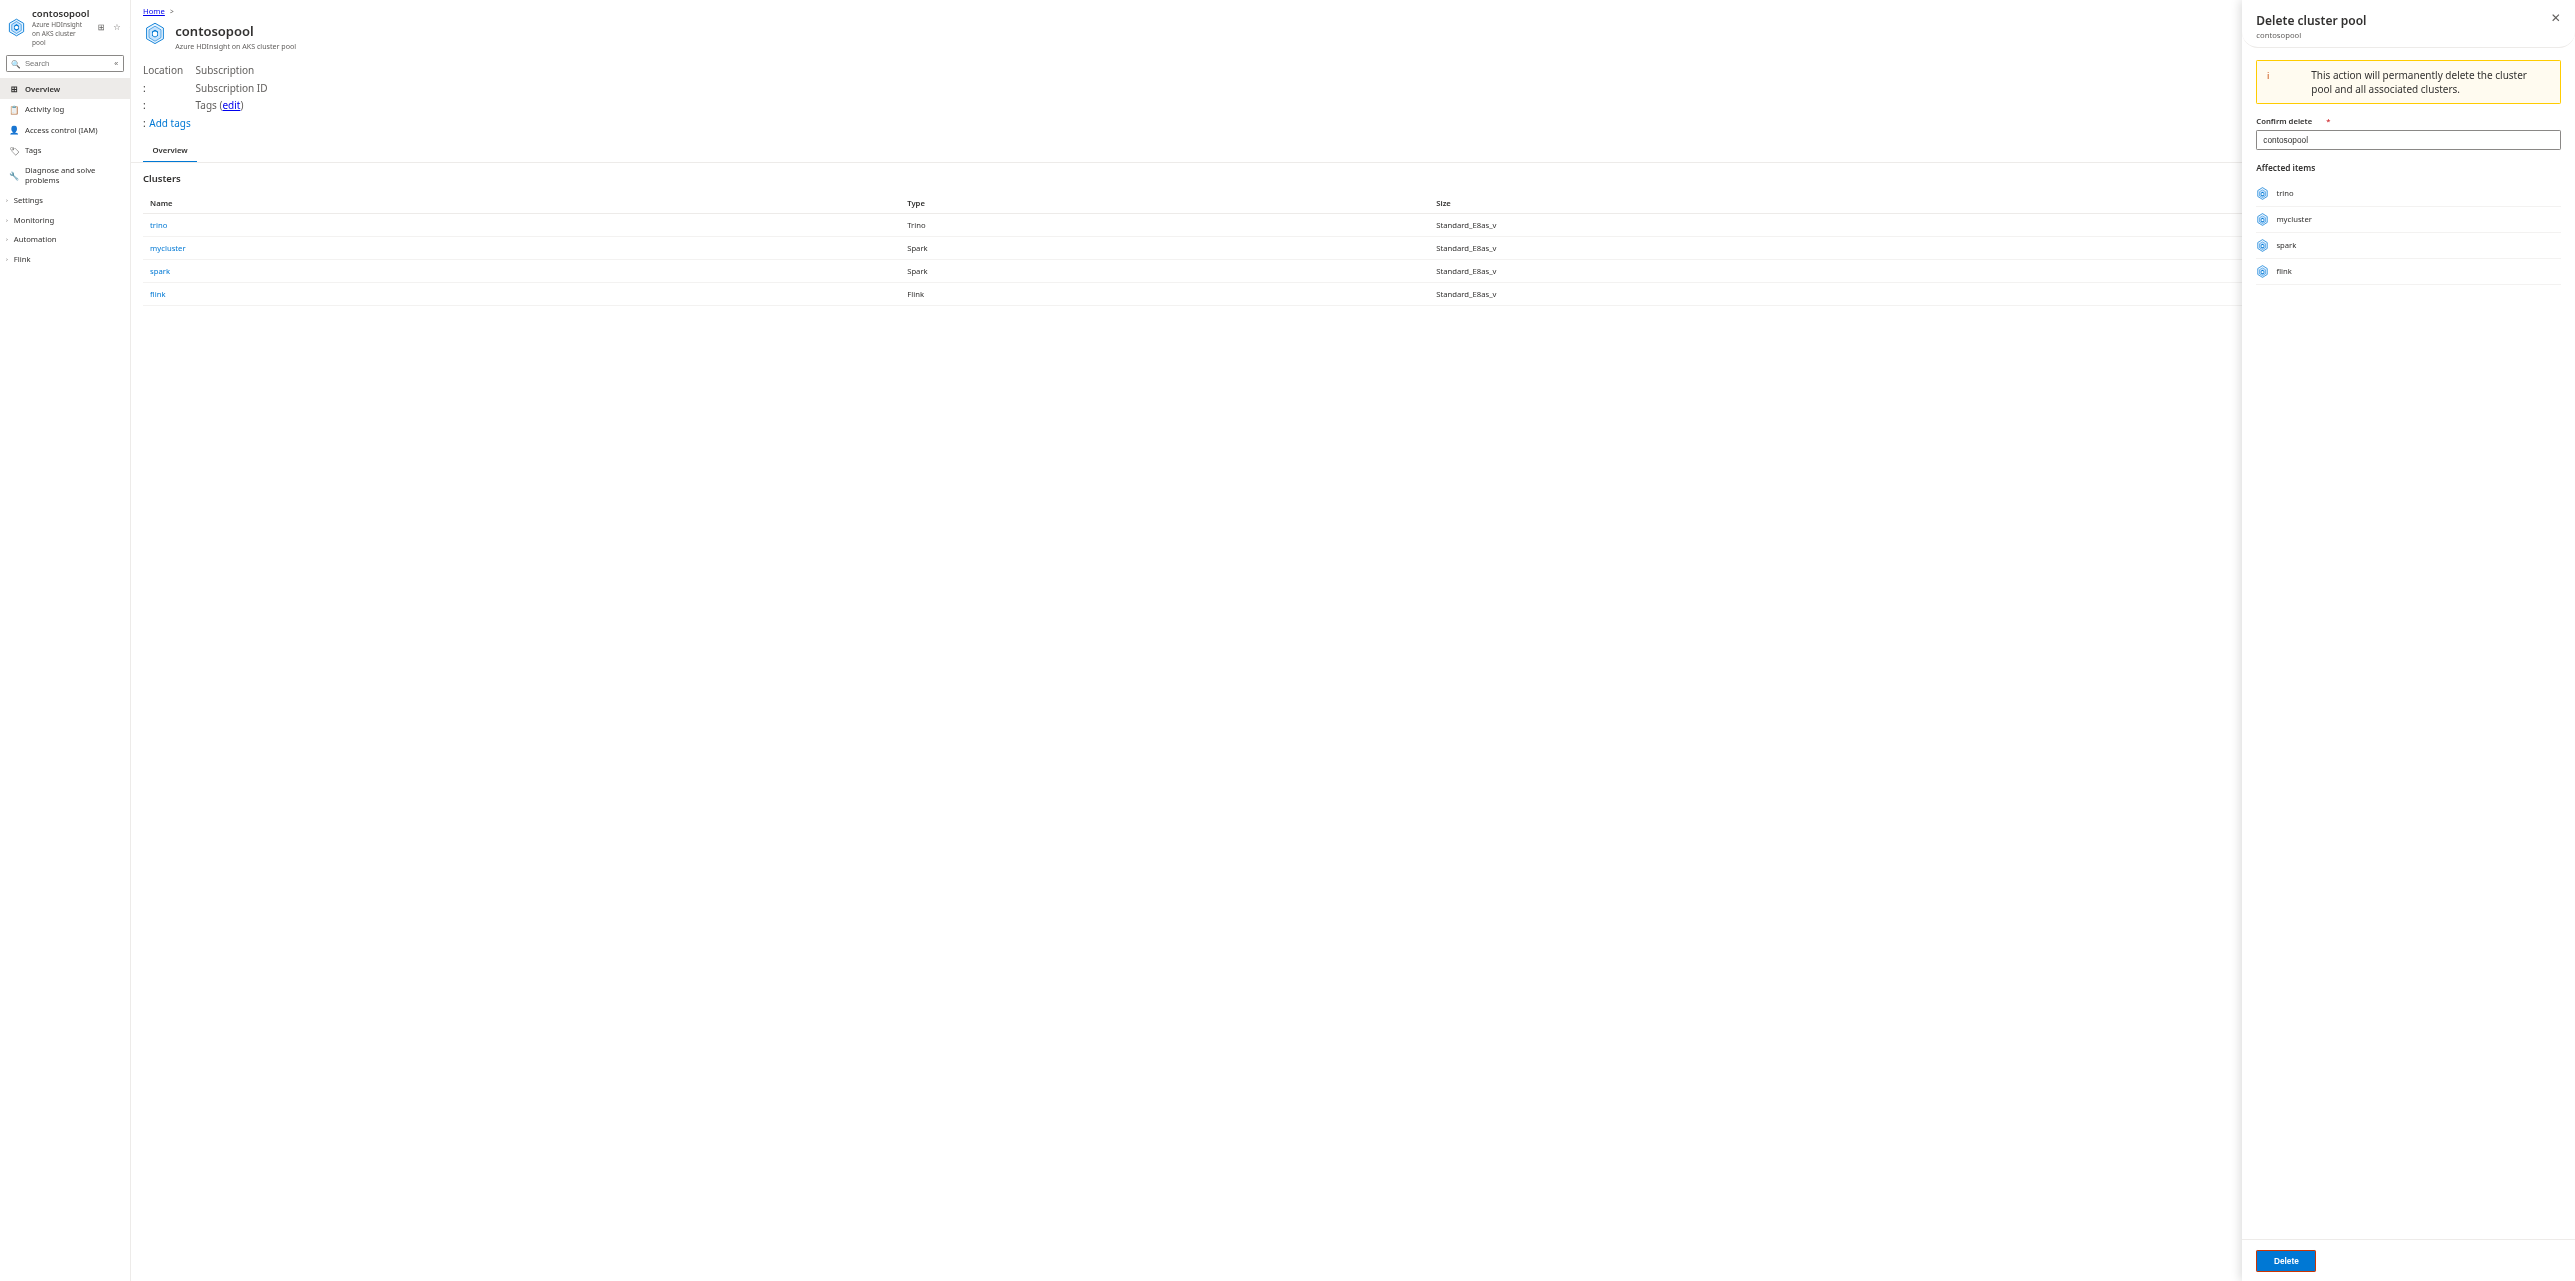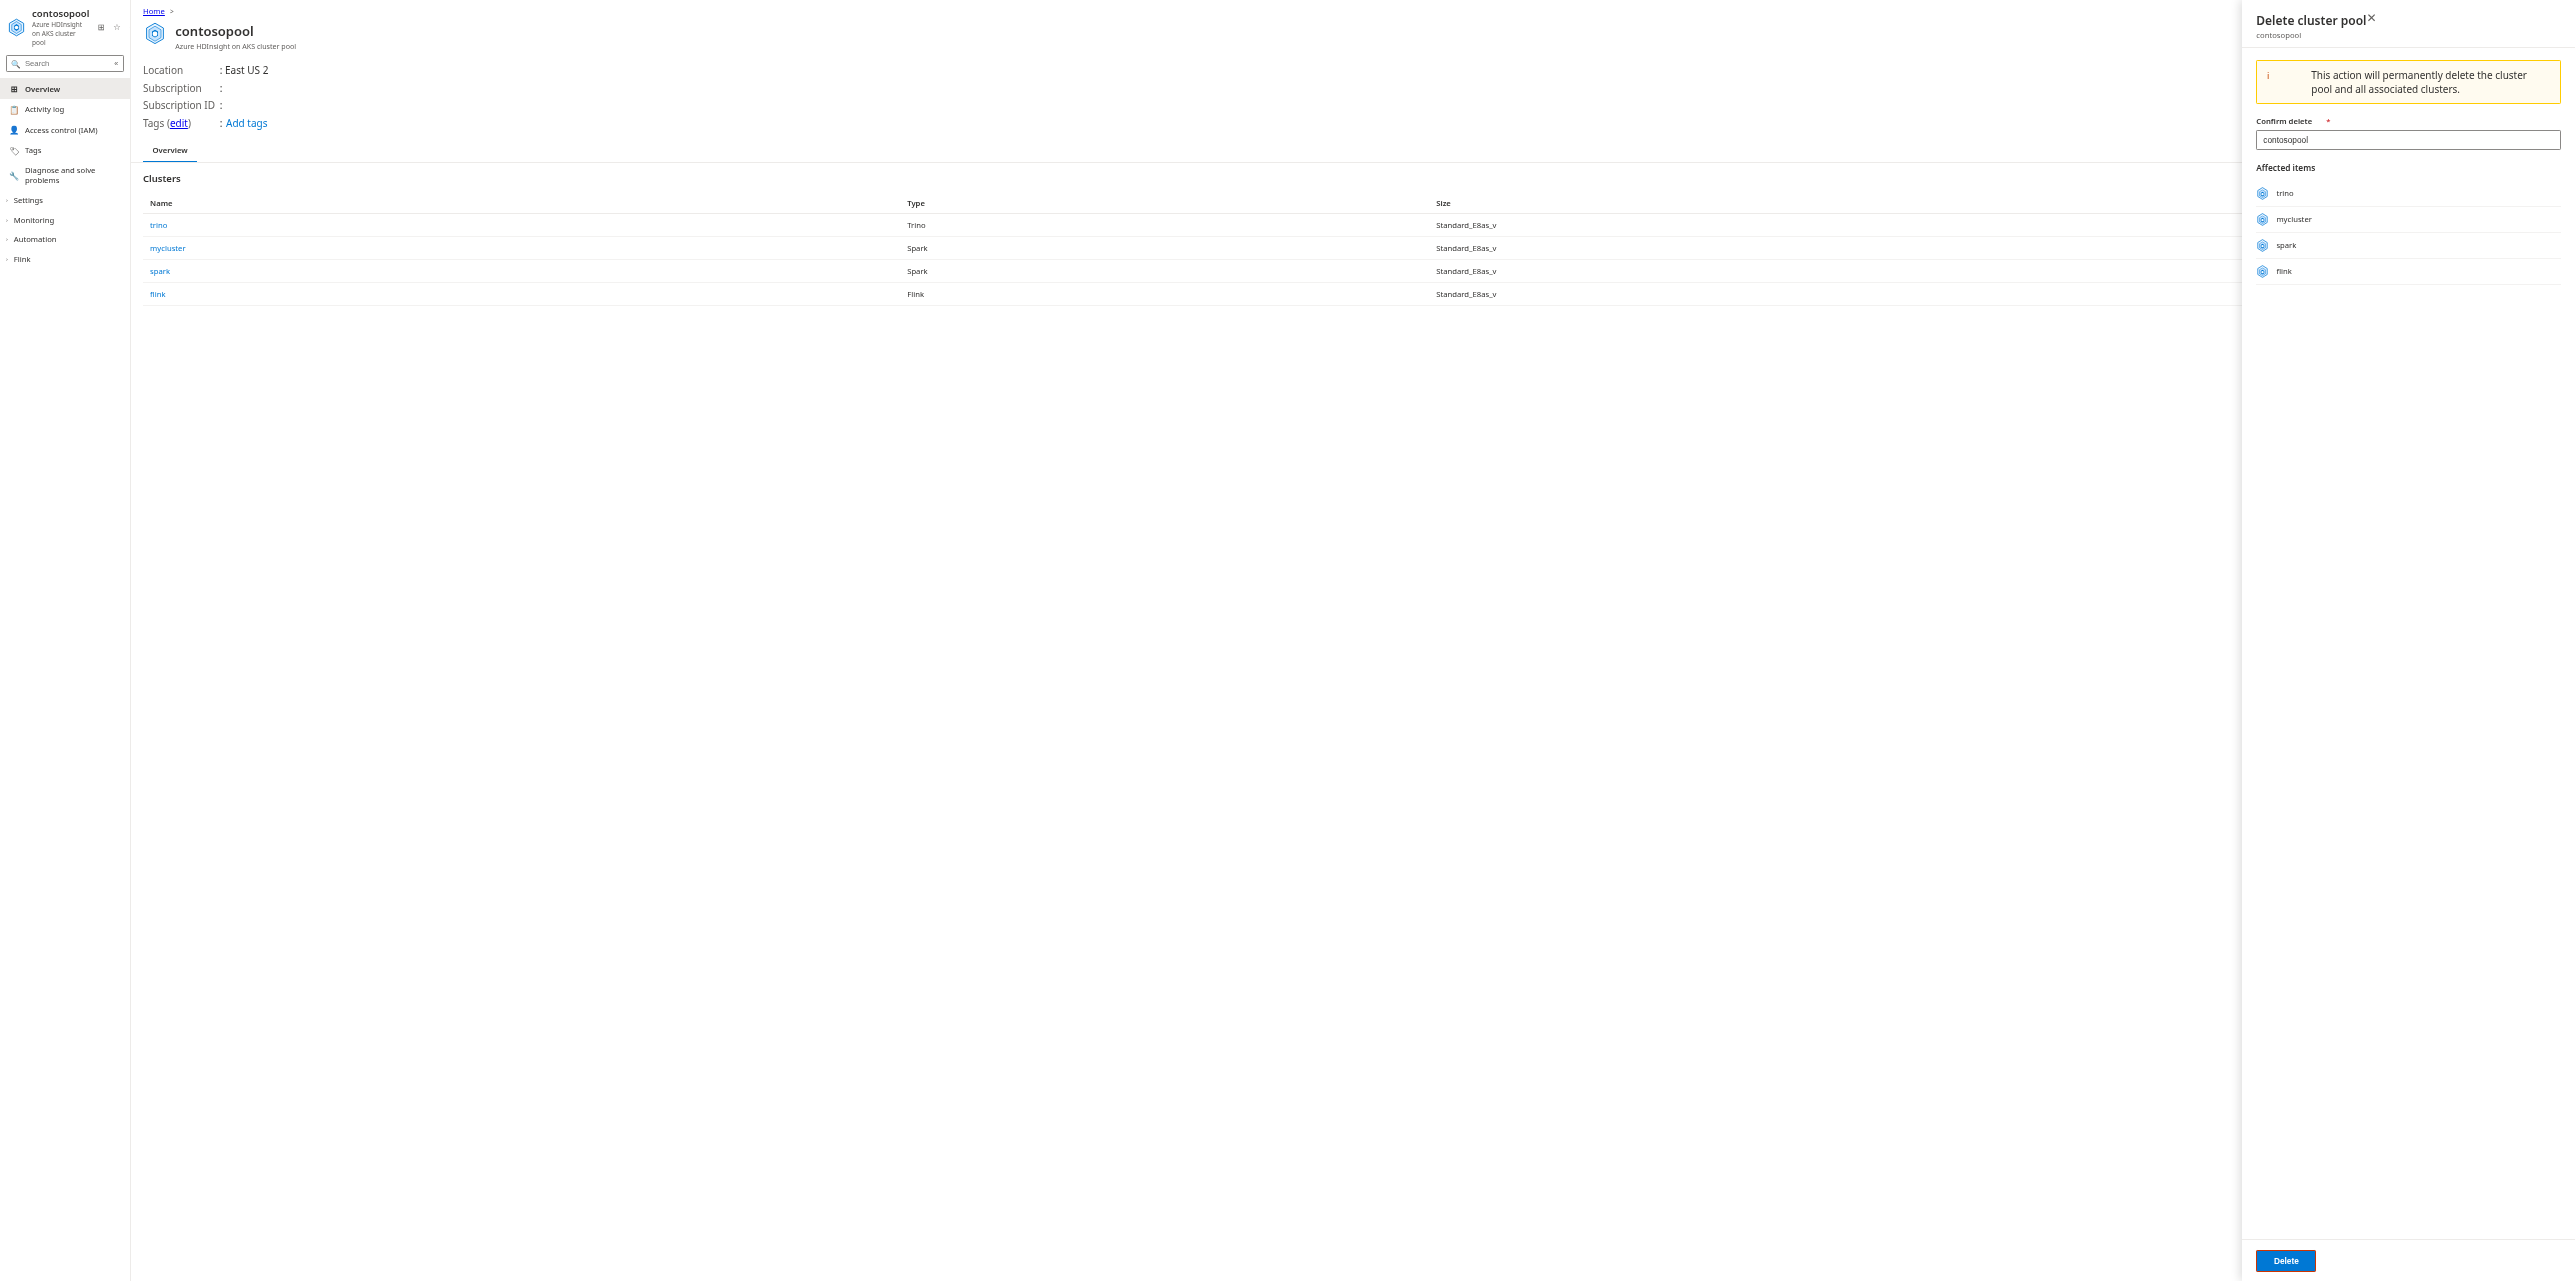--- a/index.html
+++ b/index.html
@@ -142,20 +142,22 @@
       box-shadow: -2.4px 0 9.5px rgba(0,0,0,0.15);
       display: flex;
       flex-direction: column;
       z-index: 1000;
     }
     .panel-header {
       padding: 12px 14.3px 7.1px 14.3px;
       border-bottom: 0.6px solid #edebe9;
       display: flex;
       align-items: flex-start;
+      justify-content: space-between;
+      border-radius: 16px;
     }
     .panel-title { font-size: 12px; font-weight: 600; color: #323130; }
     .panel-subtitle { font-size: 7.7px; color: #605e5c; margin-top: 1.2px; }
     .close-btn { background: none; border: none; cursor: pointer; font-size: 12px; color: #605e5c; padding: 0; line-height: 1; }
 
     .panel-body { padding: 12px 14.3px; flex: 1; overflow-y: auto; }
 
     .warning-box {
       background: #fffbf0;
       border: 0.6px solid #ffcc00;
@@ -304,21 +306,20 @@
     </div>
     <div class="page-header-actions">
       <button class="header-action-btn">⊞</button>
       <button class="header-action-btn">☆</button>
       <button class="header-action-btn">···</button>
     </div>
   </div>
 
   <div class="meta-grid">
     <span class="meta-label">Location</span>
-    <span class="meta-value">: East US 2</span>
 
     <span class="meta-label">Subscription</span>
     <span class="meta-value">:</span>
 
     <span class="meta-label">Subscription ID</span>
     <span class="meta-value">:</span>
 
     <span class="meta-label">Tags (<a href="#">edit</a>)</span>
     <span class="meta-value">: <a href="#">Add tags</a></span>
   </div>

